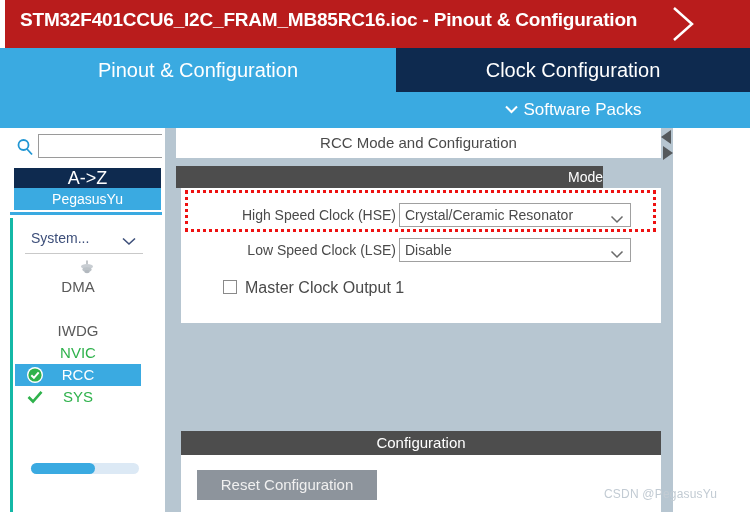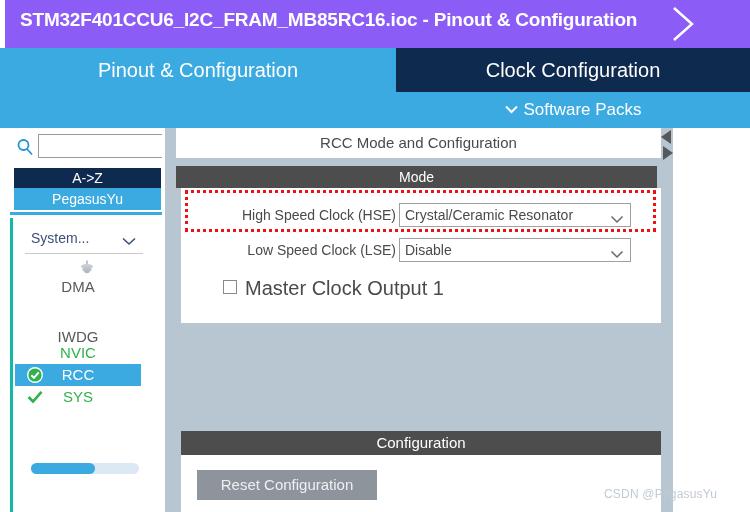--- a/index.html
+++ b/index.html
@@ -13,21 +13,21 @@
     font-family: "Liberation Sans", sans-serif;
     overflow: hidden;
     position: relative;
   }
 
   
   .titlebar {
     position: absolute;
     left: 0; top: 0;
     width: 750px; height: 48px;
-    background: #8b5cf6;
+    background: #b91c1c;
     overflow: hidden;
   }
   .titlebar-strip-left {
     position: absolute;
     left: 0; top: 0;
     width: 5px; height: 48px;
     background: #ffffff;
   }
   .title-text {
     position: absolute;
@@ -117,21 +117,21 @@
     padding: 0 3px;
     outline: none;
   }
   .az-btn {
     position: absolute;
     left: 14px; top: 40px;
     width: 147px; height: 20px;
     line-height: 20px;
     background: #0e2a4f;
     color: #ffffff;
-    font-size: 14px;
+    font-size: 18px;
     text-align: center;
   }
   .cat-btn {
     position: absolute;
     left: 14px; top: 60px;
     width: 147px; height: 22px;
     line-height: 22px;
     background: #3aaae1;
     color: #ffffff;
     font-size: 14px;
@@ -253,23 +253,23 @@
     width: 485px; height: 30px;
     line-height: 30px;
     text-align: center;
     background: #ffffff;
     color: #4a4a4a;
     font-size: 15px;
   }
   .mode-header {
     position: absolute;
     left: 0px; top: 38px;
-    width: 481px; height: 22px;
+    width: 427px; height: 22px;
     line-height: 22px;
-    text-align: center;
+    text-align: right;
     background: #4d4d4d;
     color: #ffffff;
     font-size: 14px;
   }
   .mode-body {
     position: absolute;
     left: 5px; top: 60px;
     width: 480px; height: 135px;
     background: #ffffff;
   }
@@ -319,21 +319,21 @@
     width: 14px; height: 14px;
     border: 1px solid #8a8a8a;
     background: #ffffff;
     box-sizing: border-box;
   }
   .checkbox-label {
     position: absolute;
     left: 22px; top: 0;
     height: 20px;
     line-height: 20px;
-    font-size: 20px;
+    font-size: 16px;
     color: #4a4a4a;
     white-space: nowrap;
   }
 
   
   .redbox {
     position: absolute;
     left: 9px; top: 62px;
     width: 471px; height: 42px;
     border: 3px dotted #ee1111;
@@ -454,21 +454,21 @@
       <polyline points="8,0.5 8,4" stroke="#9aa0a6" stroke-width="1.2" fill="none"></polyline>
       <ellipse cx="8" cy="6.5" rx="6" ry="2.6" fill="#c8cdd2"></ellipse>
       <ellipse cx="8" cy="9.4" rx="4.6" ry="2.2" fill="#bcc2c7"></ellipse>
       <ellipse cx="8" cy="11.6" rx="2.8" ry="1.6" fill="#b2b8be"></ellipse>
     </svg>
 
     <div class="tree-item" style="top:58px;">
       <span class="tname" style="color: rgb(90, 90, 90);">DMA</span>
     </div>
     <div class="tree-item" style="top:102px;">
-      <span class="tname" style="color: rgb(90, 90, 90); margin-top: 6px;">IWDG</span>
+      <span class="tname" style="color: rgb(90, 90, 90);">IWDG</span>
     </div>
     <div class="tree-item" style="top:124px;">
       <span class="tname" style="color: rgb(47, 178, 76);">NVIC</span>
     </div>
     <div class="tree-item selected" style="top:146px;">
       <svg class="tick-badge" viewBox="0 0 16 16">
         <circle cx="8" cy="8" r="8" fill="#ffffff"></circle>
         <circle cx="8" cy="8" r="6.6" fill="#2fb24c"></circle>
         <polyline points="4.3,8.2 6.9,10.8 11.7,5.3" fill="none" stroke="#ffffff" stroke-width="2"></polyline>
       </svg>

